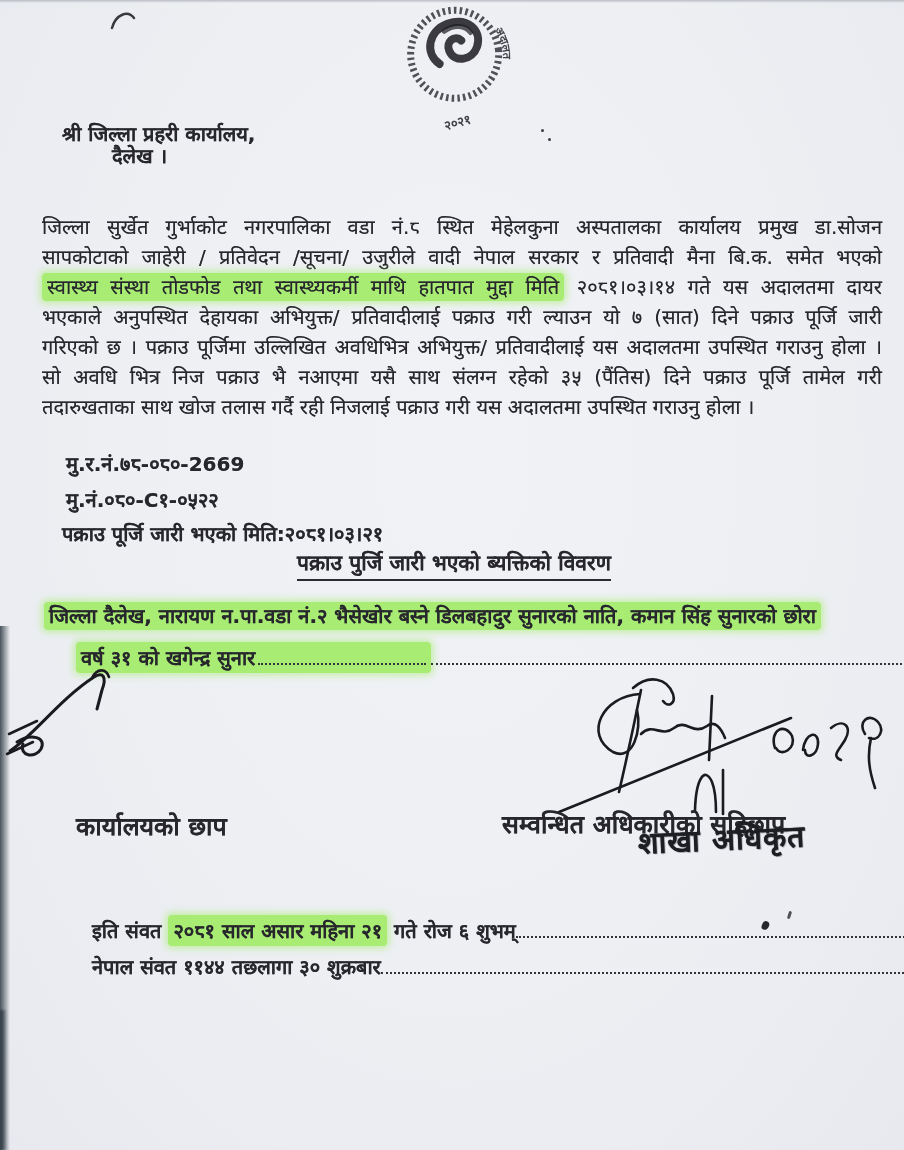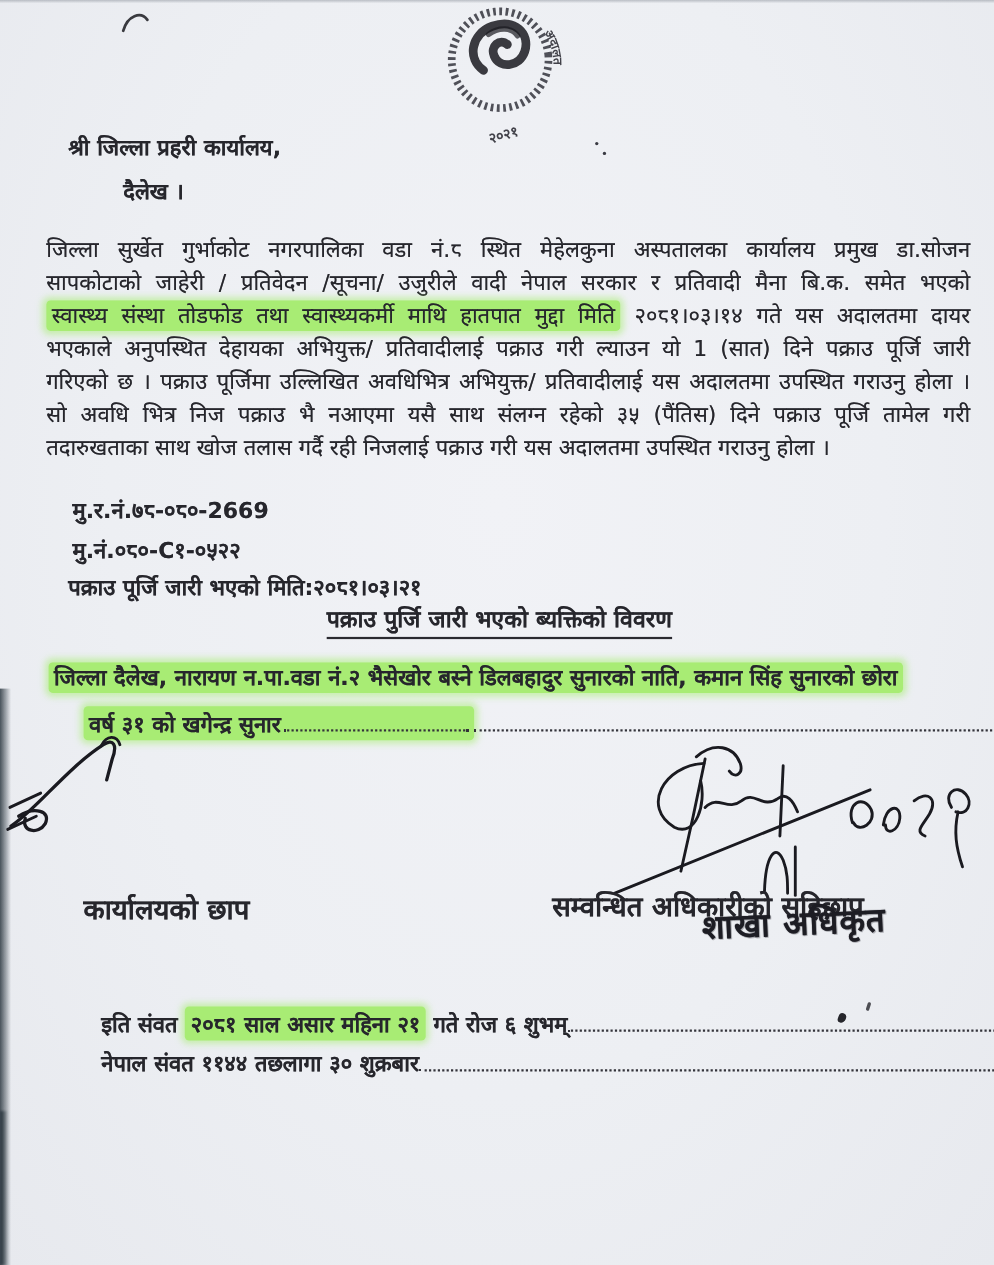--- a/index.html
+++ b/index.html
@@ -80,30 +80,30 @@
     <defs>
         <path id="arcp" d="M 100 34 A 46 46 0 0 1 96 86"></path>
       </defs>
     <text font-size="11" font-weight="700" fill="#23232b" opacity=".85">
       <textPath href="#arcp">अदालत</textPath>
     </text>
     <text x="40" y="126" font-size="13" font-weight="700" fill="#23232b" opacity=".85" transform="rotate(-10 57 120)">२०२१</text>
   </svg>
 
   <div class="abs ink addr nowrap" style="left:62px;top:120px;">श्री जिल्ला प्रहरी कार्यालय,</div>
-  <div class="abs ink addr nowrap" style="left:112px;top:160px;text-align:center;">दैलेख ।</div>
+  <div class="abs ink addr nowrap" style="left:112px;top:142px;text-align:center;">दैलेख ।</div>
 
   <div class="abs speck" style="left:541px;top:129px;width:3px;height:3px;"></div>
   <div class="abs speck" style="left:548px;top:138px;width:3px;height:3px;"></div>
 
   <div class="abs" style="left:42px;top:212px;">
     <div class="para-line ink">जिल्ला सुर्खेत गुर्भाकोट नगरपालिका वडा नं.८ स्थित मेहेलकुना अस्पतालका कार्यालय प्रमुख डा.सोजन</div>
     <div class="para-line ink">सापकोटाको जाहेरी / प्रतिवेदन /सूचना/ उजुरीले वादी नेपाल सरकार र प्रतिवादी मैना बि.क. समेत भएको</div>
     <div class="para-line ink"><mark class="hl">स्वास्थ्य संस्था तोडफोड तथा स्वास्थ्यकर्मी माथि हातपात मुद्दा मिति</mark> <span>२०८१।०३।१४ गते यस अदालतमा दायर</span></div>
-    <div class="para-line ink">भएकाले अनुपस्थित देहायका अभियुक्त/ प्रतिवादीलाई पक्राउ गरी ल्याउन यो 1 (सात) दिने पक्राउ पूर्जि जारी</div>
+    <div class="para-line ink">भएकाले अनुपस्थित देहायका अभियुक्त/ प्रतिवादीलाई पक्राउ गरी ल्याउन यो ७ (सात) दिने पक्राउ पूर्जि जारी</div>
     <div class="para-line ink">गरिएको छ । पक्राउ पूर्जिमा उल्लिखित अवधिभित्र अभियुक्त/ प्रतिवादीलाई यस अदालतमा उपस्थित गराउनु होला ।</div>
     <div class="para-line ink">सो अवधि भित्र निज पक्राउ भै नआएमा यसै साथ संलग्न रहेको ३५ (पैंतिस) दिने पक्राउ पूर्जि तामेल गरी</div>
     <div class="para-line lastline ink">तदारुखताका साथ खोज तलास गर्दै रही निजलाई पक्राउ गरी यस अदालतमा उपस्थित गराउनु होला ।</div>
   </div>
 
   <div class="abs ink refline nowrap" style="left:66px;top:450px;">मु.र.नं.७८-०८०-2669</div>
   <div class="abs ink refline nowrap" style="left:66px;top:486px;">मु.नं.०८०-C१-०५२२</div>
   <div class="abs ink refline nowrap" style="left:62px;top:520px;">पक्राउ पूर्जि जारी भएको मिति:२०८१।०३।२१</div>
 
   <div class="abs" style="left:297px;top:548px;width:420px;text-align:left;">

